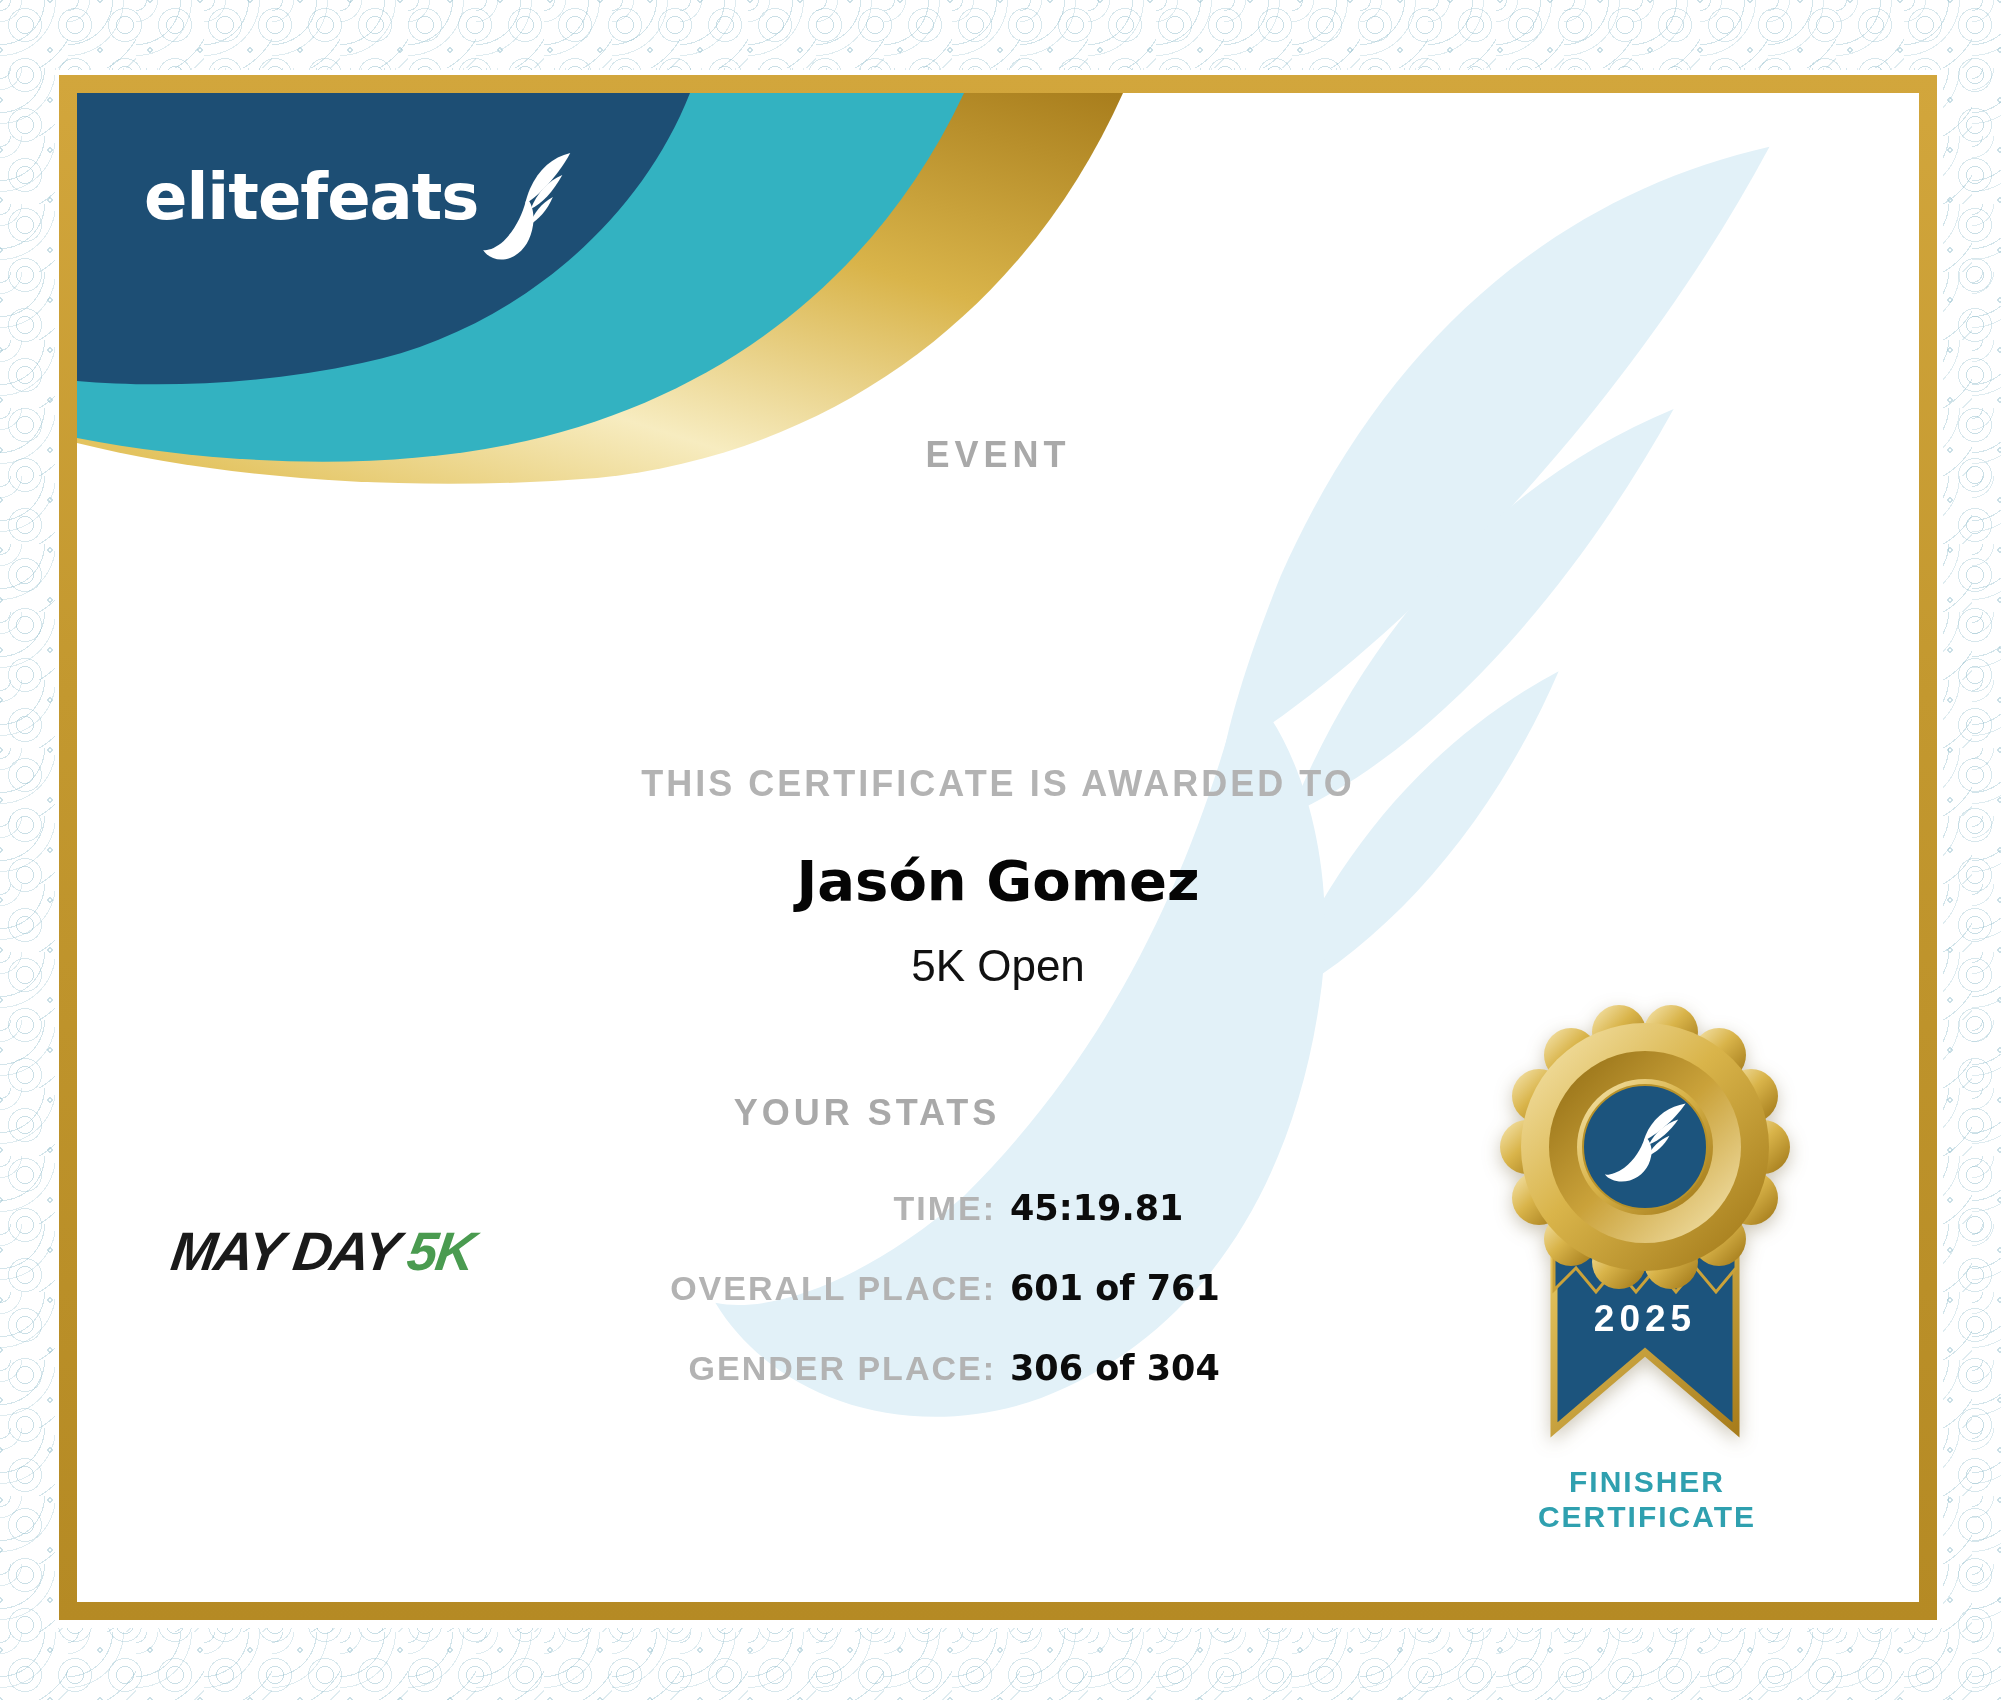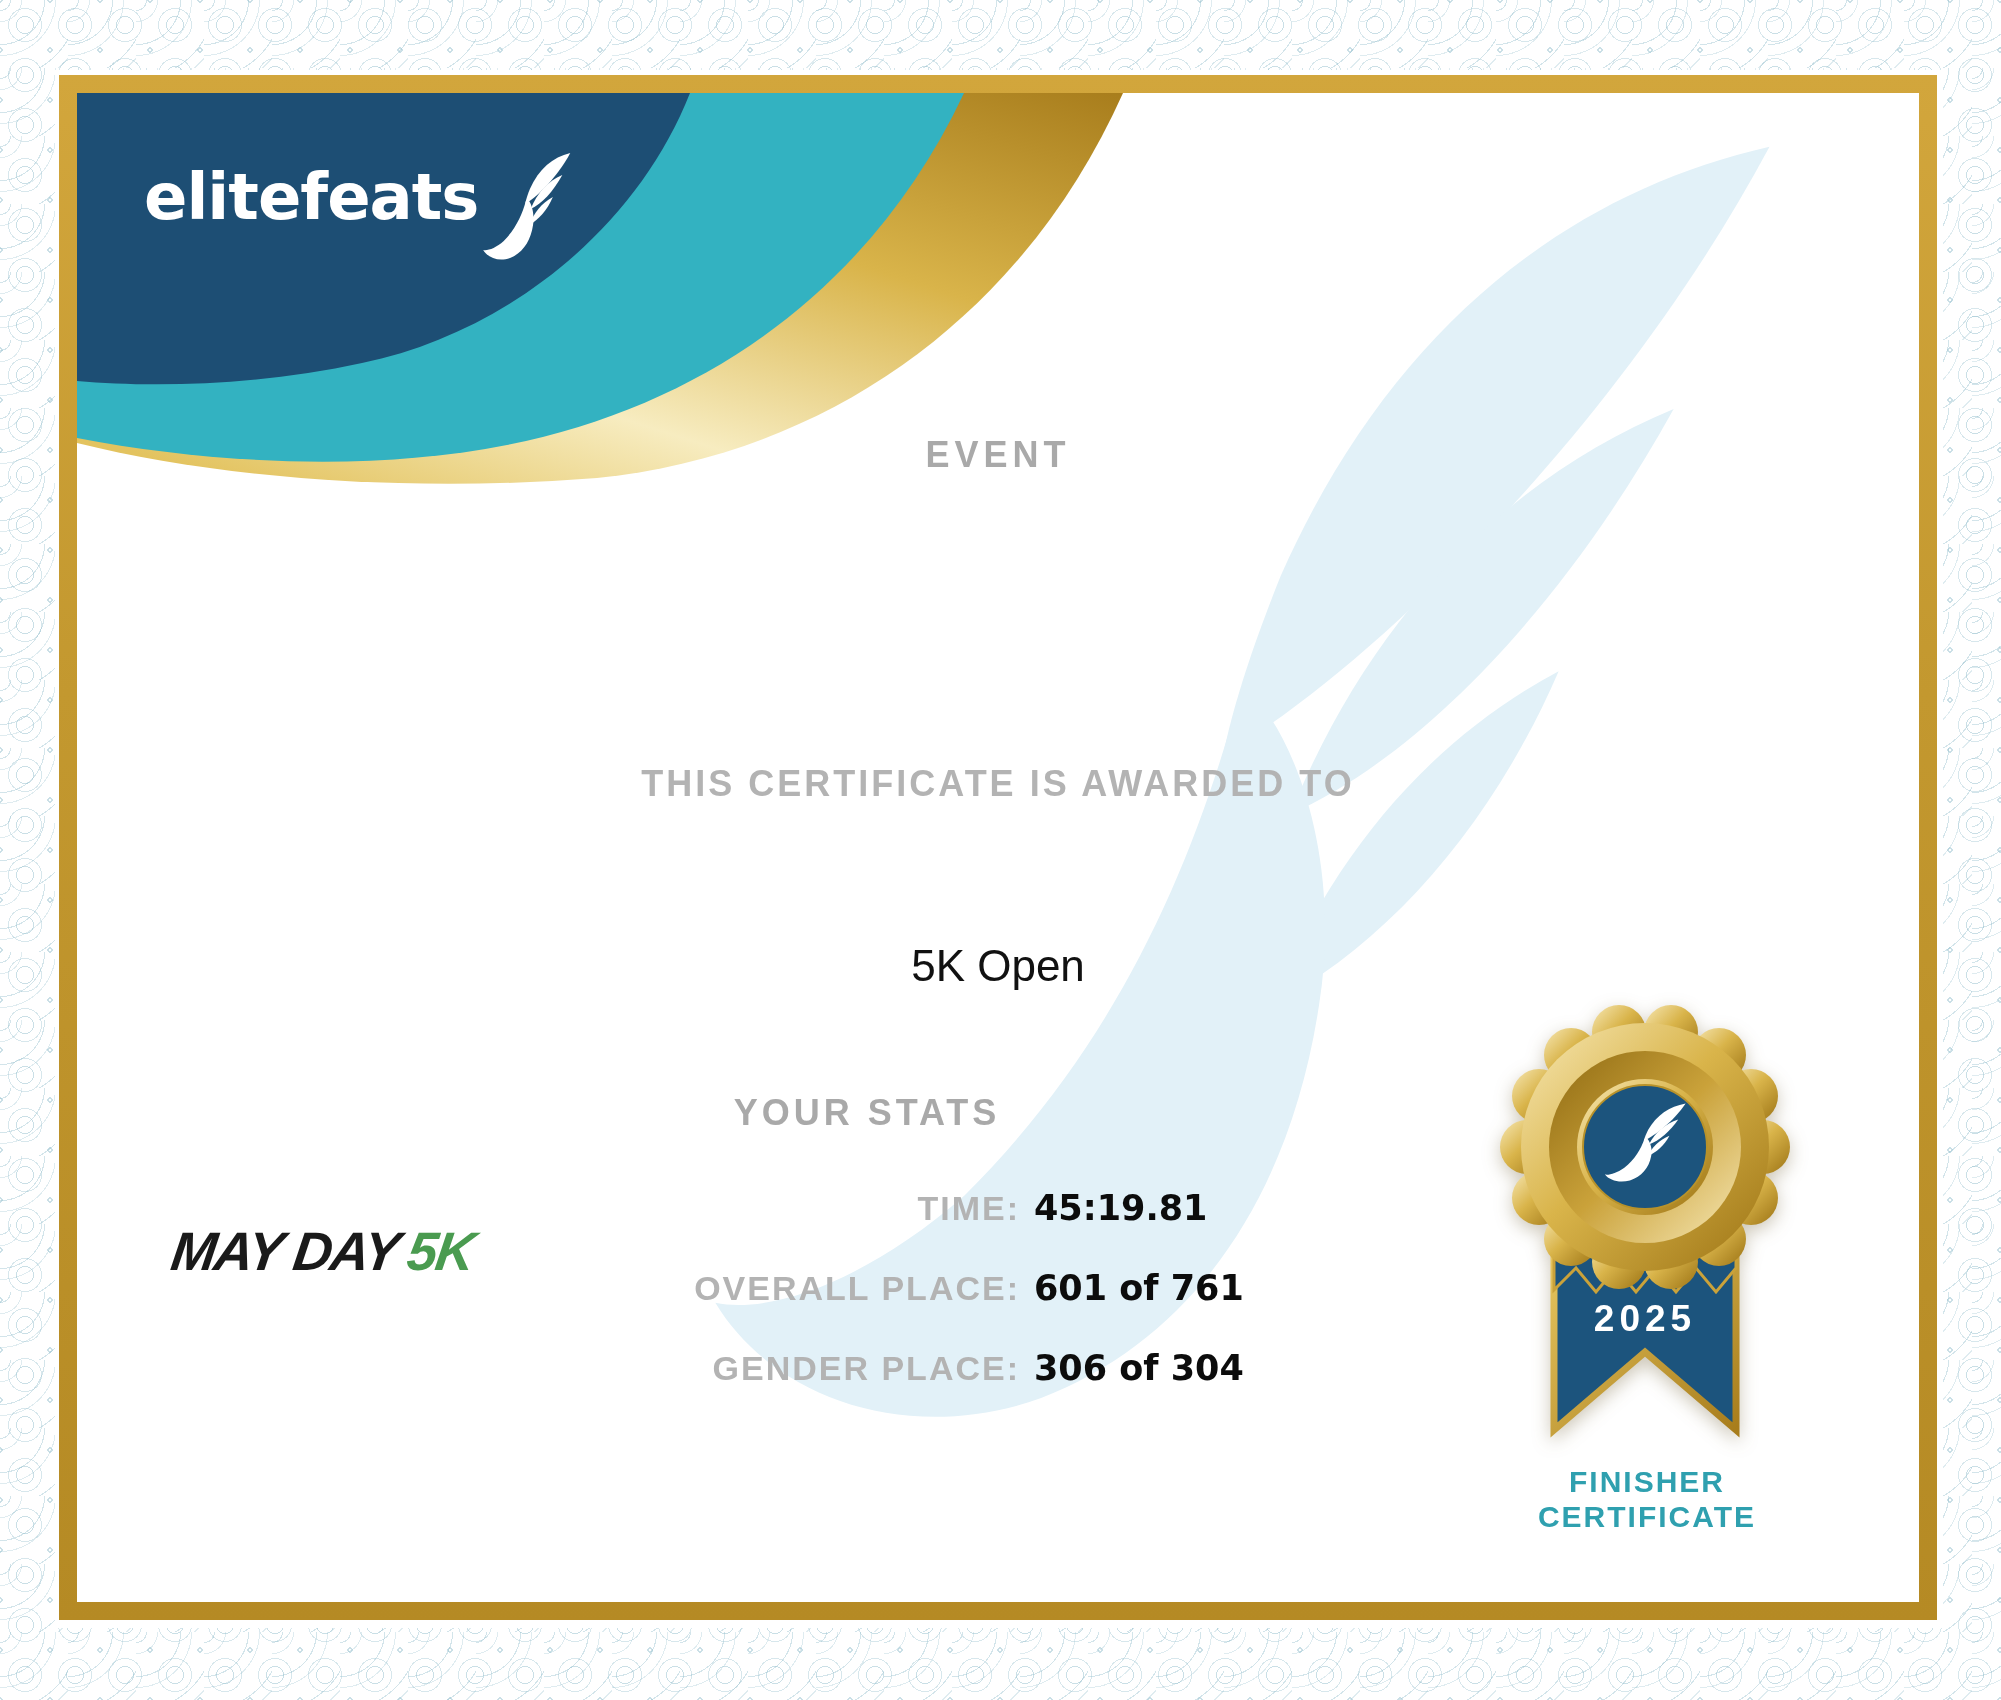--- a/index.html
+++ b/index.html
@@ -30,21 +30,21 @@
   .event-label{top:341px;font-weight:700;font-size:36px;letter-spacing:5px;color:var(--gray,#a9a9a9);}
   .event-name{top:408px;font-family:"DejaVu Sans",sans-serif;font-weight:700;font-size:62px;color:#050505;}
   .award-intro{top:670px;font-weight:700;font-size:36px;letter-spacing:3px;color:var(--gray-light,#b3b3b3);}
   .recipient{top:755px;font-family:"DejaVu Sans",sans-serif;font-weight:700;font-size:56px;color:#050505;}
   .division{top:848px;font-weight:400;font-size:44px;color:#111;}
 
   .your-stats{position:absolute;top:999px;left:0;width:1580px;text-align:center;
               font-weight:700;font-size:36px;letter-spacing:4px;color:var(--gray,#a9a9a9);}
 
   .stats{position:absolute;top:1095px;left:0;width:100%;}
-  .stat-row{display:flex;align-items:baseline;height:80px;margin-left:24px;}
+  .stat-row{display:flex;align-items:baseline;height:80px;}
   .stat-label{width:919px;text-align:right;font-weight:700;font-size:34px;letter-spacing:2px;color:var(--gray-light,#b3b3b3);}
   .stat-value{padding-left:14px;font-family:"DejaVu Sans",sans-serif;font-weight:700;font-size:35px;color:#0c0c0c;}
 
   .mayday-logo{position:absolute;left:95px;top:1127px;transform:skewX(-8deg);
                font-style:italic;font-weight:900;font-size:54px;letter-spacing:-2px;white-space:nowrap;}
   .mayday-primary{color:#1a1a1a;}
   .mayday-accent{color:var(--green,#4a9b50);padding-left:10px;}
 
   .badge{position:absolute;left:1415px;top:907px;width:310px;height:445px;
          filter:drop-shadow(0 6px 9px rgba(90,70,20,.3));}
@@ -107,20 +107,21 @@
 
       <div class="brand">
         <span class="brand-text">elitefeats</span>
         <svg class="brand-icon" viewBox="0 0 120 120" preserveAspectRatio="none" fill="currentColor">
           <use href="#wingfoot"></use>
         </svg>
       </div>
 
       <div class="centered event-label">EVENT</div>
       <div class="centered award-intro">THIS CERTIFICATE IS AWARDED TO</div>
+      <div class="centered recipient">Jasón Gomez</div>
       <div class="centered division">5K Open</div>
 
       <div class="your-stats">YOUR STATS</div>
       <div class="stats">
         <div class="stat-row">
           <span class="stat-label">TIME:</span>
           <span class="stat-value">45:19.81</span>
         </div>
         <div class="stat-row">
           <span class="stat-label">OVERALL PLACE:</span>

